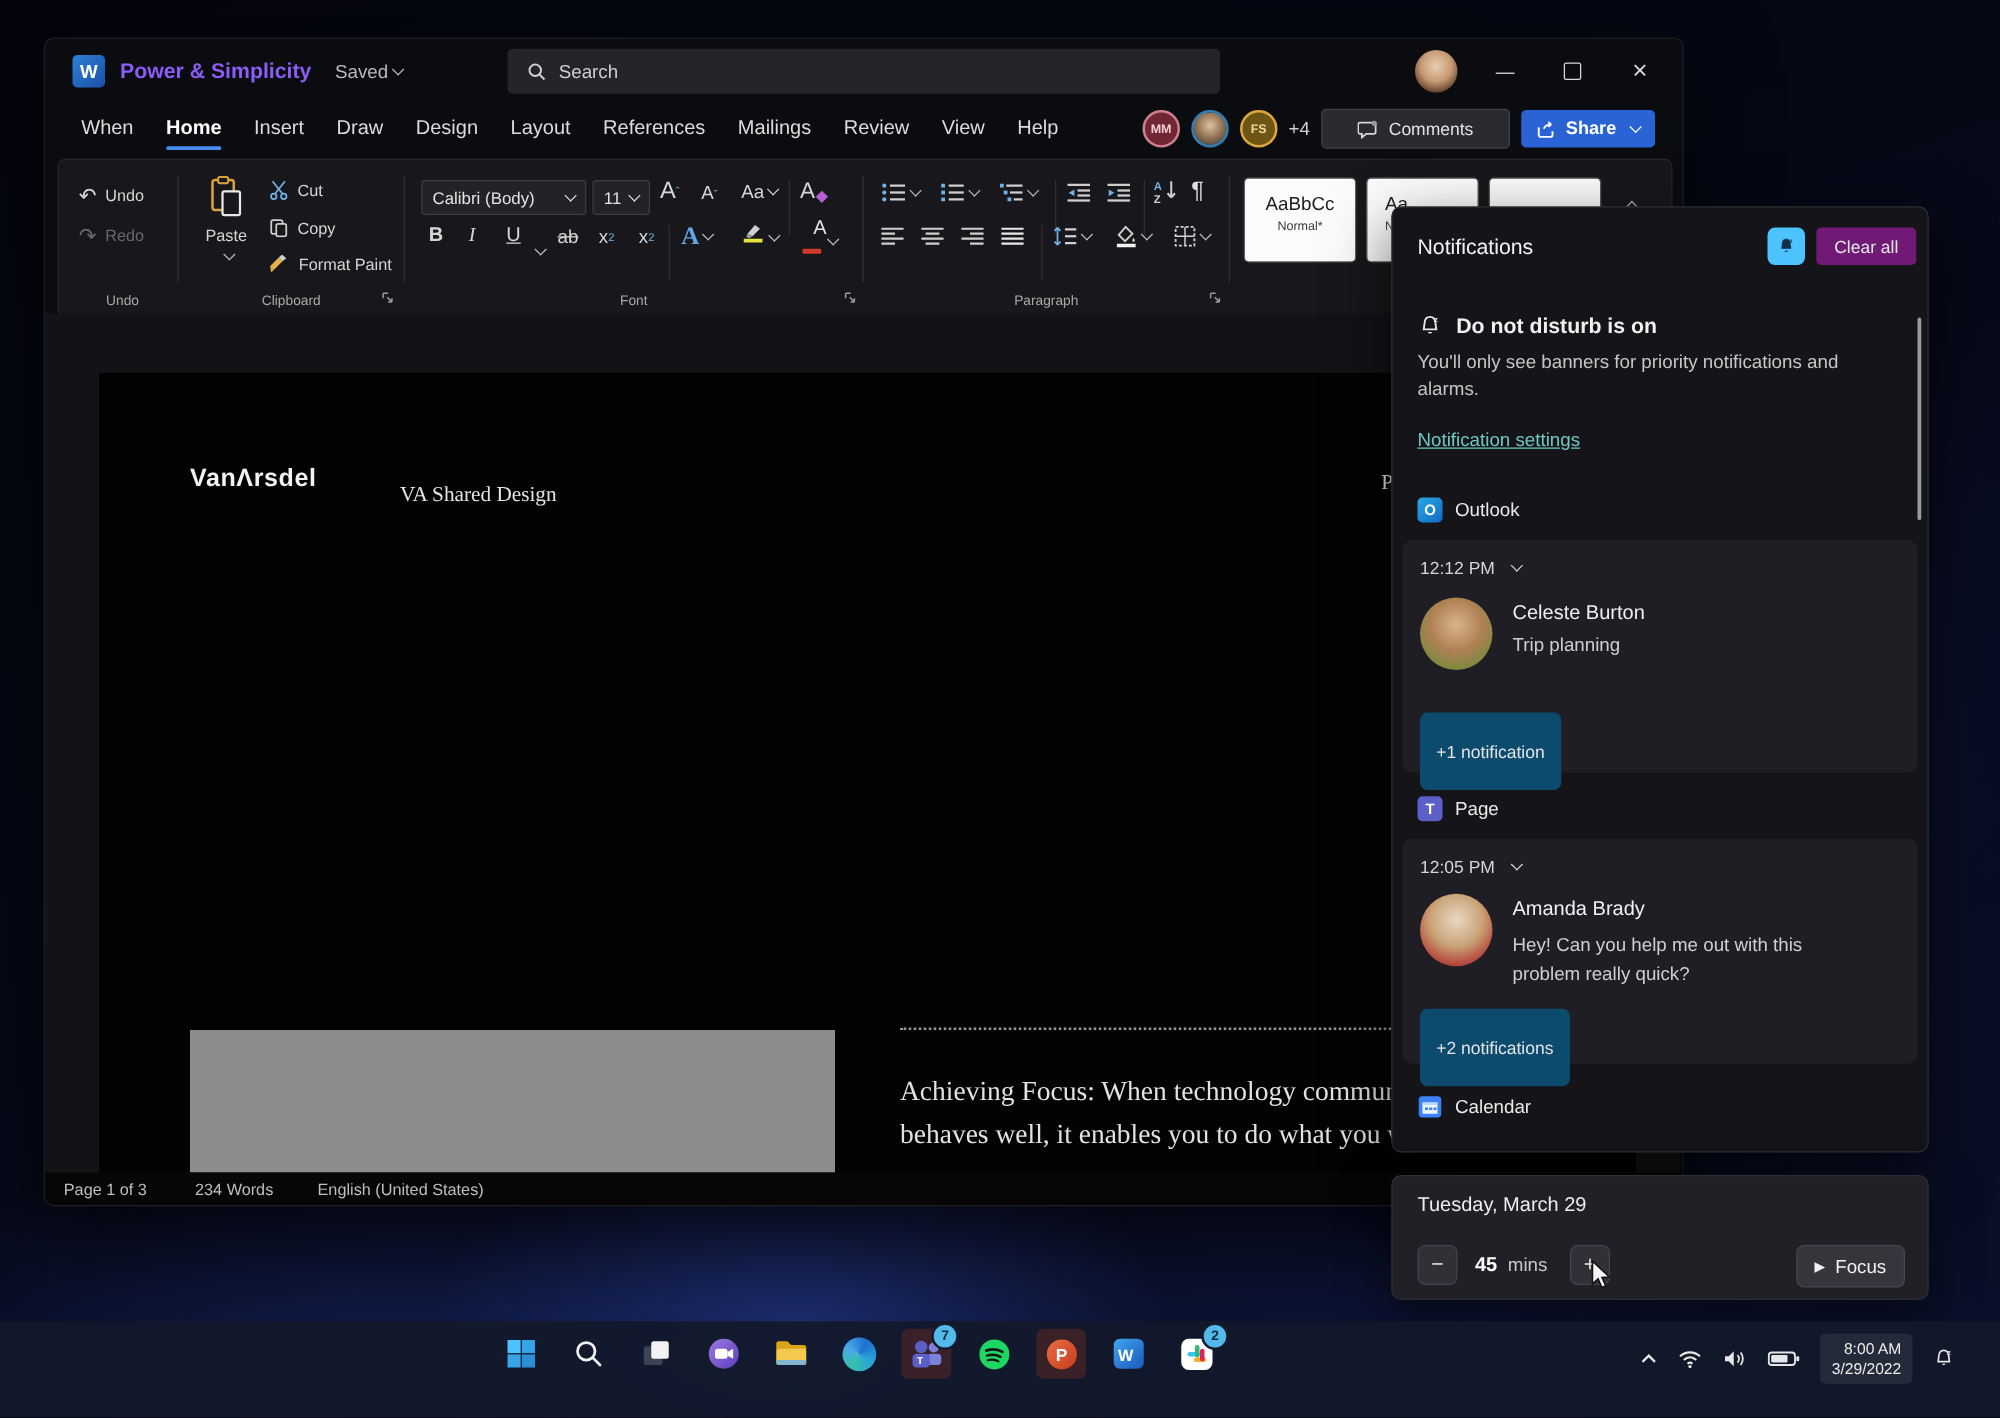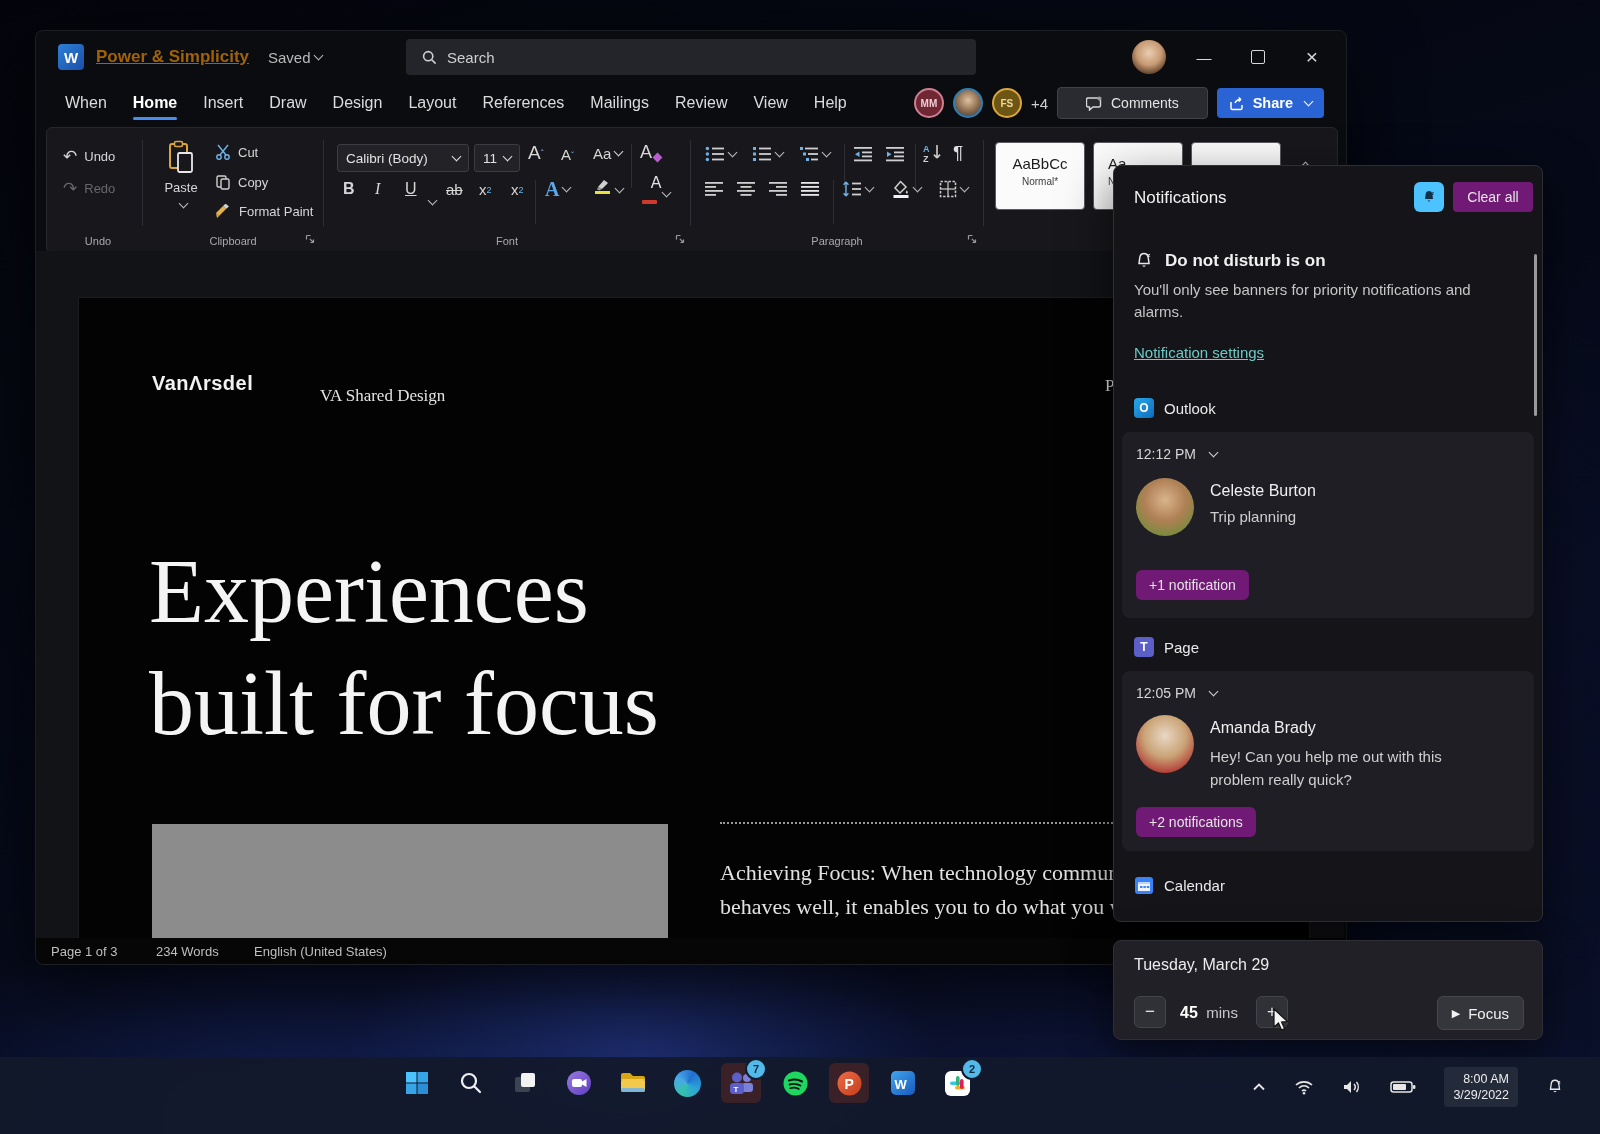--- a/index.html
+++ b/index.html
@@ -40,42 +40,42 @@
   .ulbar{display:inline-block;width:15px;height:4px;border-radius:1px;margin-top:-2px;}
   .launcher{width:10px;height:10px;opacity:.8;}
   .stylecard{width:88px;height:66px;background:#fbfbfb;border-radius:4px;color:#1c1c1c;text-align:center;border:1px solid #59595f;}
   
   #doccanvas{left:0;top:220px;width:1308px;height:687px;background:#121317;overflow:hidden;}
   #page{left:42px;top:46px;width:1230px;height:641px;background:#030304;border:1px solid #1b1c20;overflow:hidden;font-family:"Liberation Serif", serif;}
   .statusbar{left:0;bottom:0;right:0;height:26px;background:#060607;border-radius:0 0 8px 8px;color:#bfbfbf;font-size:13px;}
   
   #panel{left:1113px;top:165px;width:430px;height:757px;background:#141419;border:1px solid #2e2e35;border-radius:8px;box-shadow:0 18px 50px rgba(0,0,0,.6);z-index:30;box-sizing:border-box;}
   .ncard{position:absolute;left:8px;width:412px;background:#1e1e24;border-radius:8px;}
-  .pill{display:inline-flex;align-items:center;height:30px;padding:0 13px;background:#701a75;border-radius:6px;font-size:14px;color:#e4e4e4;}
+  .pill{display:inline-flex;align-items:center;height:30px;padding:16px 13px;background:#0c4a6e;border-radius:6px;font-size:14px;color:#e4e4e4;}
   .apphdr{position:absolute;left:20px;display:flex;align-items:center;gap:10px;font-size:15px;color:#eaeaea;}
   
   #focuscard{left:1113px;top:940px;width:430px;height:100px;background:#202026;border:1px solid #2e2e35;border-radius:8px;box-shadow:0 14px 40px rgba(0,0,0,.55);z-index:30;box-sizing:border-box;}
   .sqbtn{width:32px;height:32px;background:#303037;border:1px solid #44444c;border-radius:6px;color:#e8e8e8;font-size:17px;}
   
   #taskbar{left:0;top:1057px;width:1600px;height:77px;background:rgba(18,25,42,.92);z-index:40;}
   .tile{width:40px;height:40px;border-radius:6px;position:relative;}
   .tile.active{background:#3a2128;}
   .nbadge{position:absolute;top:-5px;right:-6px;width:18px;height:18px;border-radius:50%;background:#53b9e8;color:#0a2a42;font-size:11px;font-weight:bold;display:flex;align-items:center;justify-content:center;border:2px solid #141b2e;}
   .traytxt{font-size:12.5px;color:#ececec;text-align:right;line-height:16px;}
 </style>
 </head>
 <body>
 
 <div id="screen">
 
   <div id="win" class="abs">
 
     <div class="titlebar abs flex">
       <span class="badge-word ic abs" style="left:22px;top:13px;">W</span>
-      <span class="abs" style="left:60px;top:16px;font-size:17px;font-weight:bold;color:#a16207;text-decoration:underline;">Power &amp; Simplicity</span>
+      <span class="abs" style="left:60px;top:16px;font-size:17px;font-weight:bold;color:#8b5cf6;">Power &amp; Simplicity</span>
       <span class="abs flex" style="left:232px;top:18px;font-size:15px;color:#b9b9b9;">
           <span>Saved</span>
           <i class="chv"></i>
         </span>
       <div class="searchbox abs flex" style="left:370px;top:8px;width:570px;height:36px;padding-left:16px;box-sizing:border-box;">
         <span class="ic" style="margin-right:10px;">
           <svg width="15" height="15" viewBox="0 0 15 15">
               <circle cx="6.2" cy="6.2" r="4.6" fill="none" stroke="#cfcfcf" stroke-width="1.6"></circle>
               <line x1="9.8" y1="9.8" x2="13.6" y2="13.6" stroke="#cfcfcf" stroke-width="1.6"></line>
             </svg>
@@ -364,24 +364,20 @@
       </div>
       <div class="stylecard abs" style="left:1144px;top:14px;"></div>
       <i class="chv up abs" style="left:1236px;top:28px;color:#bdbdbd;"></i>
     </div>
 
     <div id="doccanvas" class="abs">
       <div id="page" class="abs">
         <span class="abs" style="left:73px;top:74px;font-family:'Liberation Sans',sans-serif;font-weight:bold;font-size:20px;color:#f2f2f2;letter-spacing:.5px;">VanΛrsdel</span>
         <span class="abs" style="left:241px;top:88px;font-size:17px;color:#e3e3e3;">VA Shared Design</span>
         <span class="abs" style="left:1026px;top:78px;font-size:17px;color:#e3e3e3;">P</span>
-        <div class="abs" style="left:70px;top:238px;font-size:90px;line-height:112px;color:#f4f4f4;">
-          <div>Experiences</div>
-          <div>built for focus</div>
-        </div>
         <div class="abs" style="left:73px;top:526px;width:516px;height:115px;background:#8c8c8c;"></div>
         <div class="abs" style="left:641px;top:524px;width:560px;border-top:2px dotted #9a9a9a;"></div>
         <div class="abs" style="left:641px;top:558px;width:620px;font-size:22px;line-height:34px;color:#e2e2e2;white-space:nowrap;">
           <div>Achieving Focus: When technology communic</div>
           <div>behaves well, it enables you to do what you want to, on</div>
         </div>
       </div>
     </div>
 
     <div class="statusbar abs flex">
@@ -568,21 +564,21 @@
             <rect x="1" y="1" width="25" height="25" rx="6" fill="#fff"></rect>
             <rect x="6" y="11.5" width="10" height="3.6" rx="1.8" fill="#36c5f0"></rect>
             <rect x="12" y="6" width="3.6" height="10" rx="1.8" fill="#2eb67d"></rect>
             <rect x="11" y="16" width="10" height="3.6" rx="1.8" fill="#ecb22e" transform="rotate(0)"></rect>
             <rect x="16" y="9" width="3.6" height="10" rx="1.8" fill="#e01e5a"></rect>
           </svg>
         <span class="nbadge">2</span>
       </span>
     </div>
 
-    <div class="abs flex" style="right:36px;top:10px;gap:28px;">
+    <div class="abs flex" style="right:36px;top:10px;gap:16px;">
       <span class="ic">
           <svg width="14" height="10" viewBox="0 0 14 10">
             <path d="M2 7.5 L7 2.5 L12 7.5" fill="none" stroke="#e6e6e6" stroke-width="1.8"></path>
           </svg>
         </span>
       <span class="ic">
           <svg width="20" height="16" viewBox="0 0 20 16">
             <path d="M2 6 C6.5 1.8 13.5 1.8 18 6" fill="none" stroke="#e6e6e6" stroke-width="1.7"></path>
             <path d="M5 9 C8 6.2 12 6.2 15 9" fill="none" stroke="#e6e6e6" stroke-width="1.7"></path>
             <path d="M8 12 C9.3 10.8 10.7 10.8 12 12" fill="none" stroke="#e6e6e6" stroke-width="1.7"></path>

